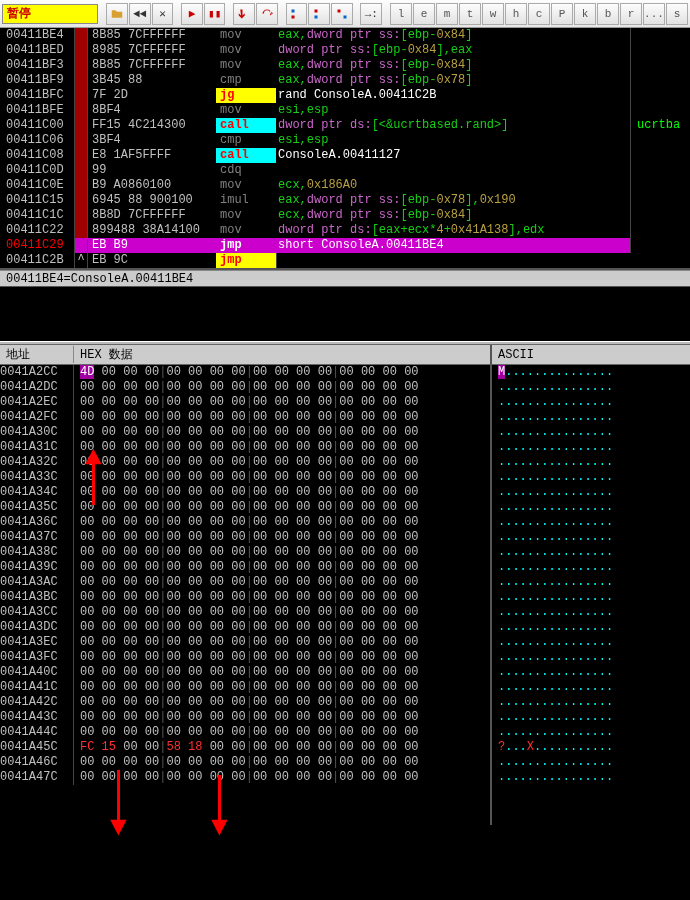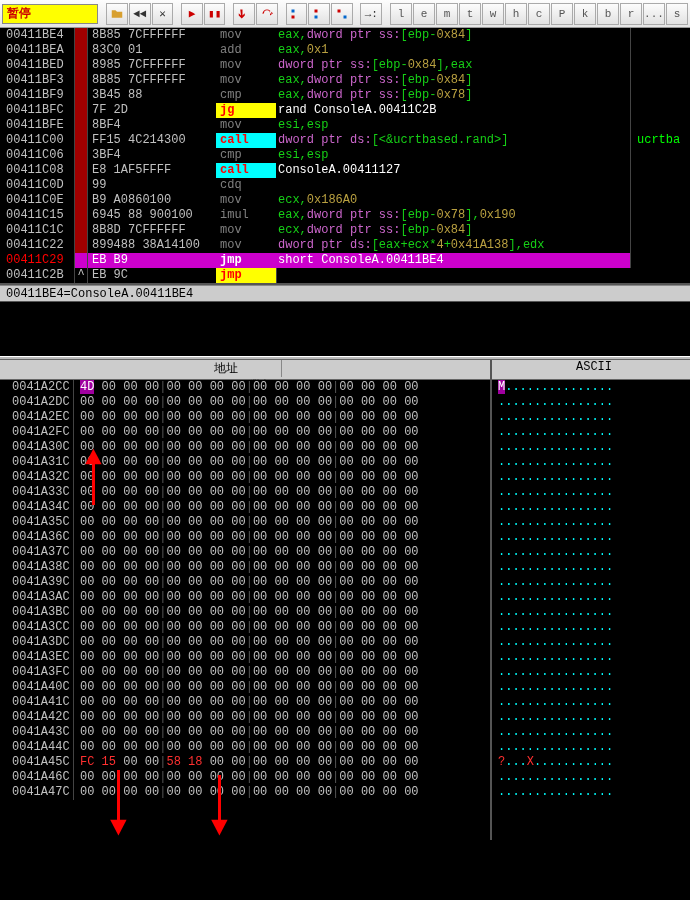--- a/index.html
+++ b/index.html
@@ -108,28 +108,27 @@
 .hex-left { flex: 1; background: #000; }
 .hex-right { width: 200px; background: #000; border-left: 2px solid #555; text-align: center; }
 .hex-header {
   height: 20px;
   background: #ccc;
   border-bottom: 1px solid #666;
   display: flex;
   align-items: center;
   font-size: 12px;
   color: #000;
-  flex-direction: column;
 }
 .hdr-addr { width: 74px; padding-left: 6px; border-right: 1px solid #888; }
 .hdr-hex  { flex: 1; padding-left: 6px; }
 .hdr-ascii{ padding-left: 6px; }
 .hex-body { font-size: 12px; line-height: 15px; }
 .hex-row { display: flex; white-space: pre; }
-.hx-addr { width: 74px; padding-left: 12px; color: #c0c0c0; border-right: 1px solid #444; }
+.hx-addr { width: 74px; padding-left: 0; color: #c0c0c0; border-right: 1px solid #444; }
 .hx-bytes { flex: 1; padding-left: 6px; color: #c0c0c0; }
 .hx-ascii { padding-left: 6px; color: #00ffff; }
 .byte-hl { background: #a000a0; color: #fff; }
 .byte-red { color: #ff3030; }
 
 
 .arrow {
   position: absolute;
   width: 16px;
   color: #ff0000;
@@ -205,21 +204,20 @@
       <div class="tb-btn letter-btn">k</div>
       <div class="tb-btn letter-btn">b</div>
       <div class="tb-btn letter-btn">r</div>
       <div class="tb-btn letter-btn">...</div>
       <div class="tb-btn letter-btn">s</div>
     </div>
 </div>
 
 <div class="disasm" id="disasm">
     <div class="disasm-row"><div class="col-addr">00411BE4</div><div class="col-gut gut-red"> </div><div class="col-hex">8B85 7CFFFFFF</div><div class="col-mne ">mov</div><div class="col-ops"><span class="op-reg">eax</span><span class="op-txt">,</span><span class="op-kw">dword ptr ss:</span><span class="op-txt">[</span><span class="op-reg">ebp</span><span class="op-txt">-</span><span class="op-num">0x84</span><span class="op-txt">]</span></div><div class="col-cmt"></div></div>
-    <div class="disasm-row"><div class="col-addr">00411BEA</div><div class="col-gut gut-red"> </div><div class="col-hex">83C0 01</div><div class="col-mne ">add</div><div class="col-ops"><span class="op-reg">eax</span><span class="op-txt">,</span><span class="op-num">0x1</span></div><div class="col-cmt"></div></div>
     <div class="disasm-row"><div class="col-addr">00411BED</div><div class="col-gut gut-red"> </div><div class="col-hex">8985 7CFFFFFF</div><div class="col-mne ">mov</div><div class="col-ops"><span class="op-kw">dword ptr ss:</span><span class="op-txt">[</span><span class="op-reg">ebp</span><span class="op-txt">-</span><span class="op-num">0x84</span><span class="op-txt">],</span><span class="op-reg">eax</span></div><div class="col-cmt"></div></div>
     <div class="disasm-row"><div class="col-addr">00411BF3</div><div class="col-gut gut-red"> </div><div class="col-hex">8B85 7CFFFFFF</div><div class="col-mne ">mov</div><div class="col-ops"><span class="op-reg">eax</span><span class="op-txt">,</span><span class="op-kw">dword ptr ss:</span><span class="op-txt">[</span><span class="op-reg">ebp</span><span class="op-txt">-</span><span class="op-num">0x84</span><span class="op-txt">]</span></div><div class="col-cmt"></div></div>
     <div class="disasm-row"><div class="col-addr">00411BF9</div><div class="col-gut gut-red"> </div><div class="col-hex">3B45 88</div><div class="col-mne ">cmp</div><div class="col-ops"><span class="op-reg">eax</span><span class="op-txt">,</span><span class="op-kw">dword ptr ss:</span><span class="op-txt">[</span><span class="op-reg">ebp</span><span class="op-txt">-</span><span class="op-num">0x78</span><span class="op-txt">]</span></div><div class="col-cmt"></div></div>
     <div class="disasm-row"><div class="col-addr">00411BFC</div><div class="col-gut gut-red"> </div><div class="col-hex">7F 2D</div><div class="col-mne mne-jmp">jg</div><div class="col-ops"><span class="op-lbl">rand ConsoleA.00411C2B</span></div><div class="col-cmt"></div></div>
     <div class="disasm-row"><div class="col-addr">00411BFE</div><div class="col-gut gut-red"> </div><div class="col-hex">8BF4</div><div class="col-mne ">mov</div><div class="col-ops"><span class="op-reg">esi</span><span class="op-txt">,</span><span class="op-reg">esp</span></div><div class="col-cmt"></div></div>
     <div class="disasm-row"><div class="col-addr">00411C00</div><div class="col-gut gut-red"> </div><div class="col-hex">FF15 4C214300</div><div class="col-mne mne-call">call</div><div class="col-ops"><span class="op-kw">dword ptr ds:</span><span class="op-txt">[&lt;</span><span class="op-sym">&amp;ucrtbased.rand</span><span class="op-txt">&gt;]</span></div><div class="col-cmt">ucrtba</div></div>
     <div class="disasm-row"><div class="col-addr">00411C06</div><div class="col-gut gut-red"> </div><div class="col-hex">3BF4</div><div class="col-mne ">cmp</div><div class="col-ops"><span class="op-reg">esi</span><span class="op-txt">,</span><span class="op-reg">esp</span></div><div class="col-cmt"></div></div>
     <div class="disasm-row"><div class="col-addr">00411C08</div><div class="col-gut gut-red"> </div><div class="col-hex">E8 1AF5FFFF</div><div class="col-mne mne-call">call</div><div class="col-ops"><span class="op-lbl">ConsoleA.00411127</span></div><div class="col-cmt"></div></div>
     <div class="disasm-row"><div class="col-addr">00411C0D</div><div class="col-gut gut-red"> </div><div class="col-hex">99</div><div class="col-mne ">cdq</div><div class="col-ops"></div><div class="col-cmt"></div></div>
     <div class="disasm-row"><div class="col-addr">00411C0E</div><div class="col-gut gut-red"> </div><div class="col-hex">B9 A0860100</div><div class="col-mne ">mov</div><div class="col-ops"><span class="op-reg">ecx</span><span class="op-txt">,</span><span class="op-num">0x186A0</span></div><div class="col-cmt"></div></div>

